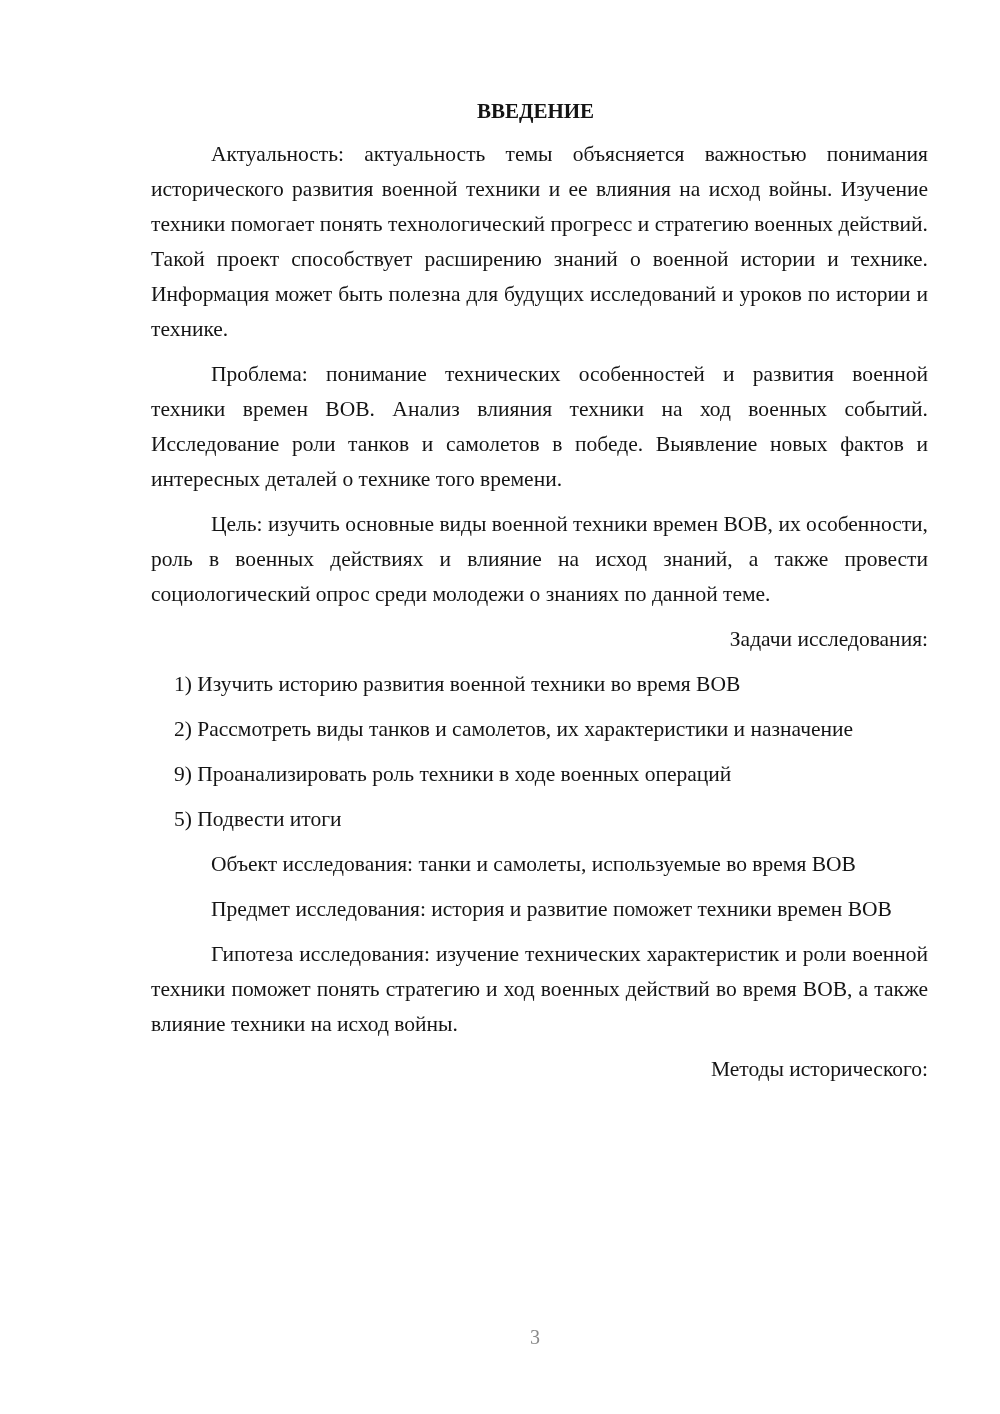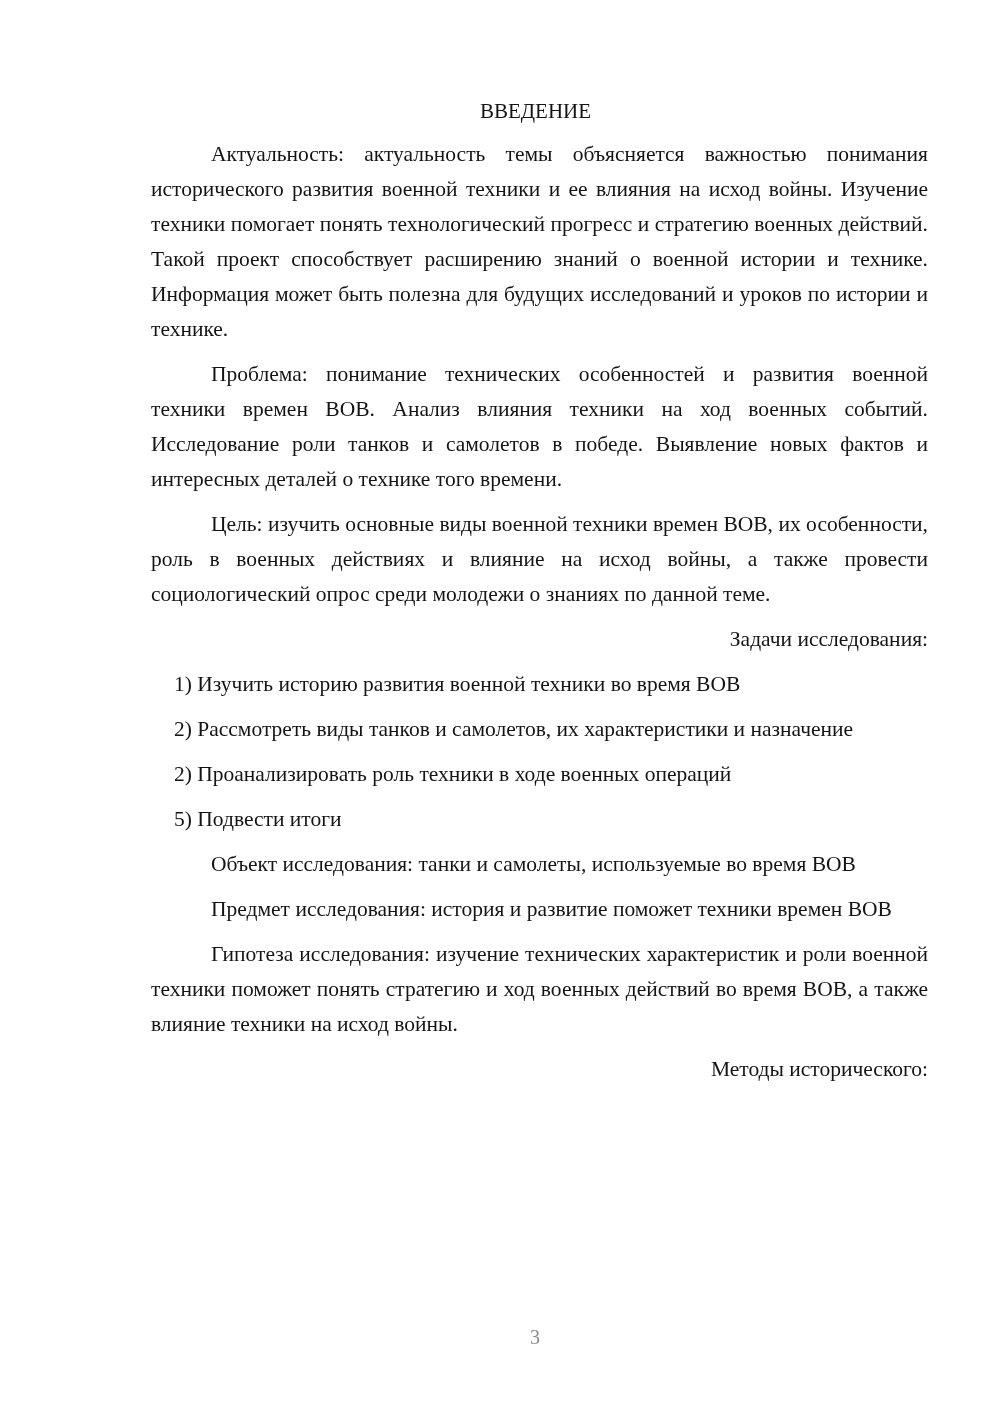--- a/index.html
+++ b/index.html
@@ -3,21 +3,21 @@
   <meta charset="utf-8">
   <style>
     html, body { margin: 0; padding: 0; background: #ffffff; }
     body { width: 1000px; height: 1414px; position: relative; overflow: hidden; }
     .page {
       position: absolute; left: 143px; top: 96px; width: 785px;
       font-family: "Liberation Serif", "DejaVu Serif", serif;
       font-size: 21.5px; color: #141414; line-height: 35px;
     }
     .title {
-      text-align: center; font-weight: normal; font-size: 21px;
+      text-align: center; font-weight: bold; font-size: 21px;
       margin: 0 0 11px 0; line-height: 30px;
     }
     .para {
       margin: 0 0 10px 8px; text-align: justify; text-indent: 60px;
     }
     .para.heading { text-align: right; }
     .list-item {
       margin: 0 0 10px 0; text-align: justify; text-indent: 31px;
     }
     .page-number {
@@ -27,27 +27,27 @@
     }
   </style>
 </head>
 <body>
 
 <div class="page">
   <div class="title">ВВЕДЕНИЕ</div>
 
   <p class="para">Актуальность: актуальность темы объясняется важностью понимания исторического развития военной техники и ее влияния на исход войны. Изучение техники помогает понять технологический прогресс и стратегию военных действий. Такой проект способствует расширению знаний о военной истории и технике. Информация может быть полезна для будущих исследований и уроков по истории и технике.</p>
   <p class="para">Проблема: понимание технических особенностей и развития военной техники времен ВОВ. Анализ влияния техники на ход военных событий. Исследование роли танков и самолетов в победе. Выявление новых фактов и интересных деталей о технике того времени.</p>
-  <p class="para">Цель: изучить основные виды военной техники времен ВОВ, их особенности, роль в военных действиях и влияние на исход войны, а также провести социологический опрос среди молодежи о знаниях по данной теме.</p>
+  <p class="para">Цель: изучить основные виды военной техники времен ВОВ, их особенности, роль в военных действиях и влияние на исход знаний, а также провести социологический опрос среди молодежи о знаниях по данной теме.</p>
   <p class="para heading">Задачи исследования:</p>
 
   <div>
     <p class="list-item">1) Изучить историю развития военной техники во время ВОВ</p>
     <p class="list-item">2) Рассмотреть виды танков и самолетов, их характеристики и назначение</p>
-    <p class="list-item">2) Проанализировать роль техники в ходе военных операций</p>
+    <p class="list-item">9) Проанализировать роль техники в ходе военных операций</p>
     <p class="list-item">5) Подвести итоги</p>
   </div>
 
   <p class="para">Объект исследования: танки и самолеты, используемые во время ВОВ</p>
   <p class="para">Предмет исследования: история и развитие поможет техники времен ВОВ</p>
   <p class="para">Гипотеза исследования: изучение технических характеристик и роли военной техники поможет понять стратегию и ход военных действий во время ВОВ, а также влияние техники на исход войны.</p>
   <p class="para heading">Методы исторического:</p>
 </div>
 
 <div class="page-number">3</div>

